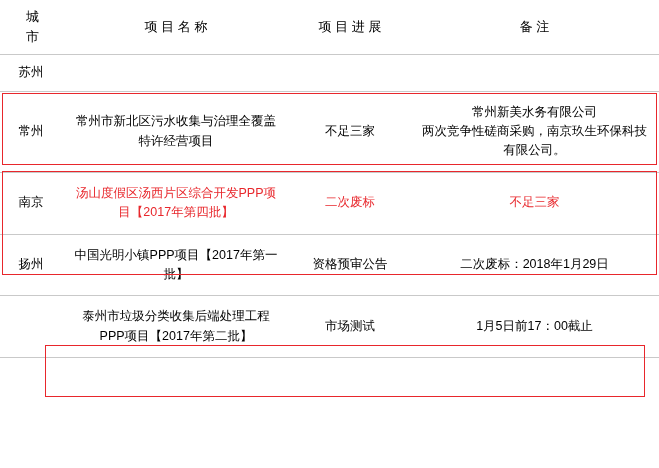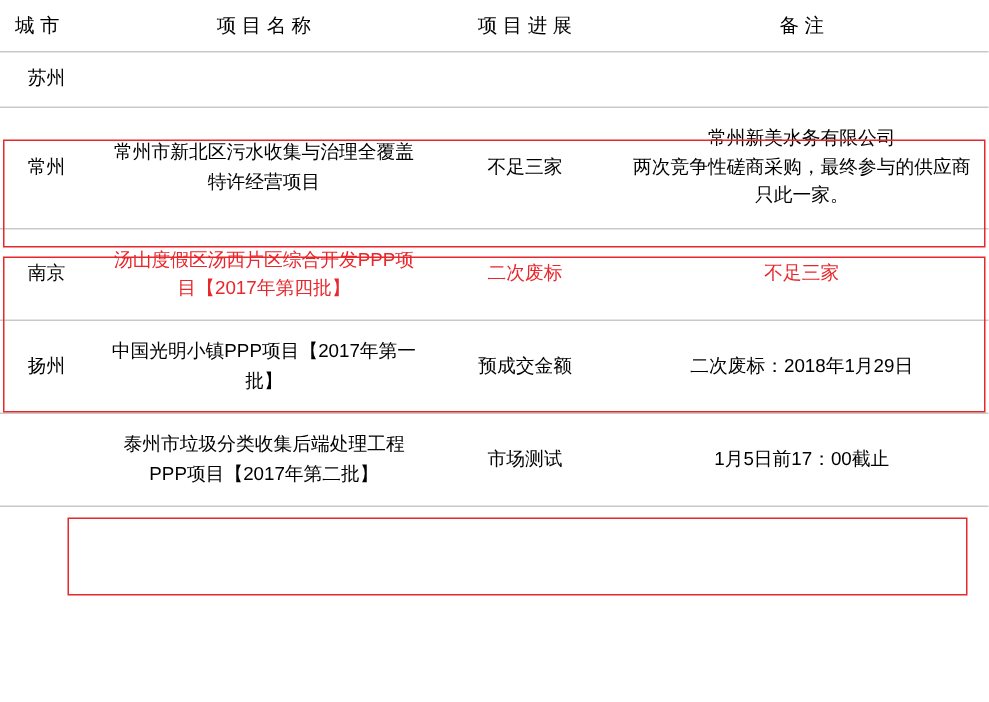--- a/index.html
+++ b/index.html
@@ -41,21 +41,21 @@
   .col-note { width: 249px; }
 
   thead th {
     text-align: center;
     font-weight: bold;
     font-size: 13px;
     padding-top: 6px;
     padding-bottom: 10px;
     border-bottom: 1px solid #c9c9c9;
   }
-  thead th.col-city { text-align: left; padding-left: 10px; }
+  thead th.col-city { text-align: left; padding-left: 26px; }
 
   td.city {
     font-weight: bold;
     padding-left: 10px;
     white-space: nowrap;
   }
   tr.city-only td {
     padding-top: 8px;
     padding-bottom: 8px;
   }
@@ -103,36 +103,36 @@
         <td></td>
         <td></td>
       </tr>
 
 
       <tr class="tall">
         <td class="city">常州</td>
         <td>常州市新北区污水收集与治理全覆盖特许经营项目</td>
         <td>不足三家</td>
         <td class="note-multiline" style="white-space:pre-line">常州新美水务有限公司
-两次竞争性磋商采购，最终参与的供应商只此一家。</td>
+两次竞争性磋商采购，南京玖生环保科技有限公司。</td>
       </tr>
 
       <tr class="tall">
         <td class="city">南京</td>
         <td class="red bold">汤山度假区汤西片区综合开发PPP项目【2017年第四批】</td>
         <td class="red bold">二次废标</td>
         <td class="red bold">不足三家</td>
       </tr>
 
 
 
       <tr class="tall">
         <td class="city">扬州</td>
         <td><span>中国光明小镇PPP项目【2017年第一批】</span></td>
-        <td>预成交金额</td>
+        <td>资格预审公告</td>
         <td>二次废标：2018年1月29日</td>
       </tr>
 
       <tr class="tall">
         <td class="city"></td>
         <td>泰州市垃圾分类收集后端处理工程PPP项目【2017年第二批】</td>
         <td>市场测试</td>
         <td>1月5日前17：00截止</td>
       </tr>
 

